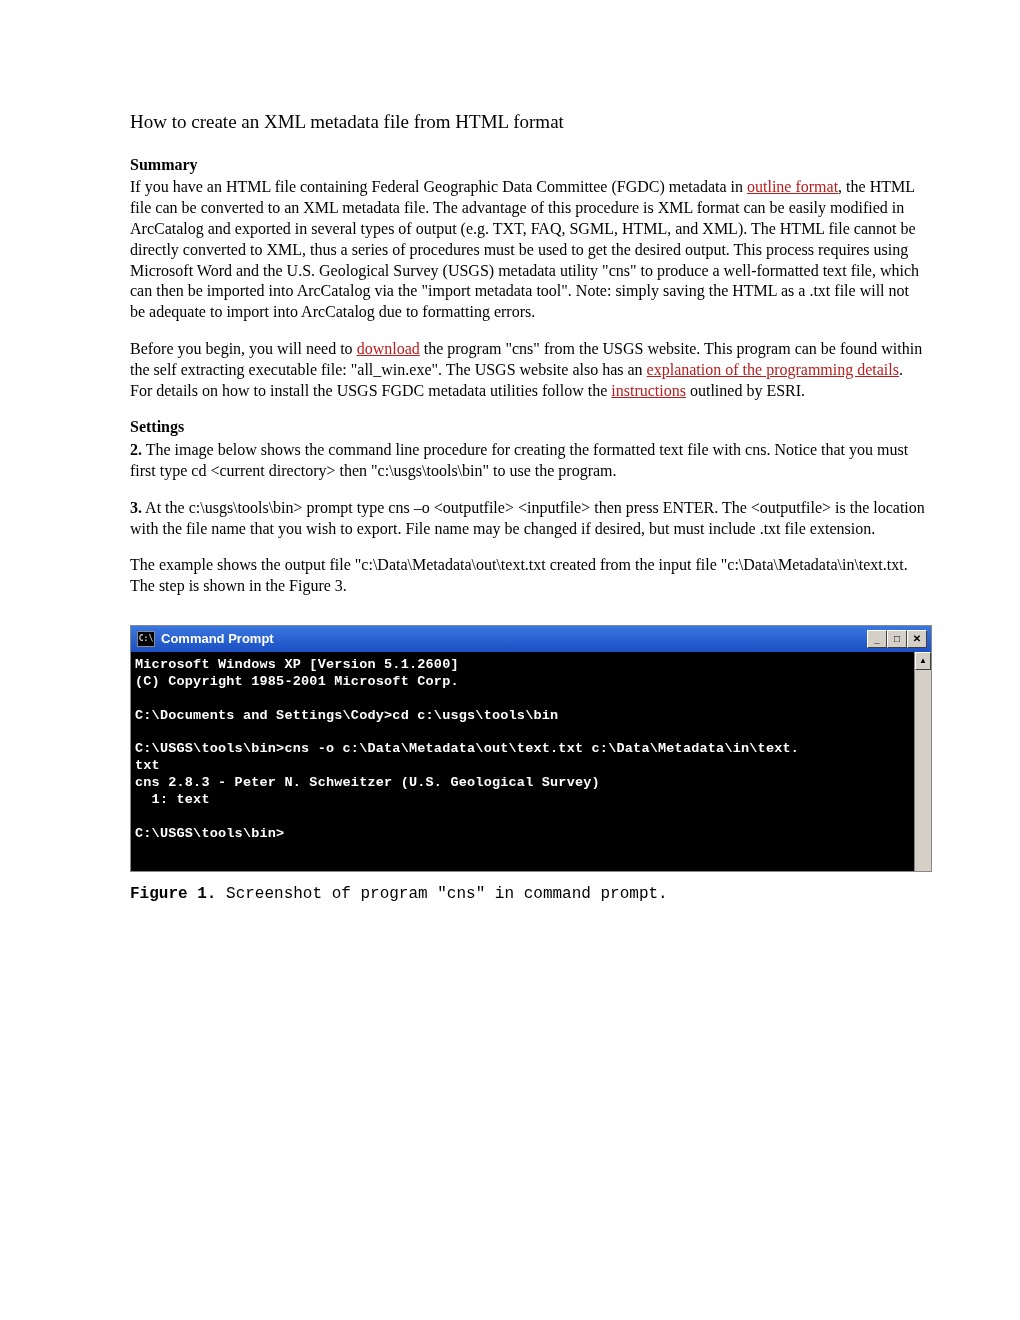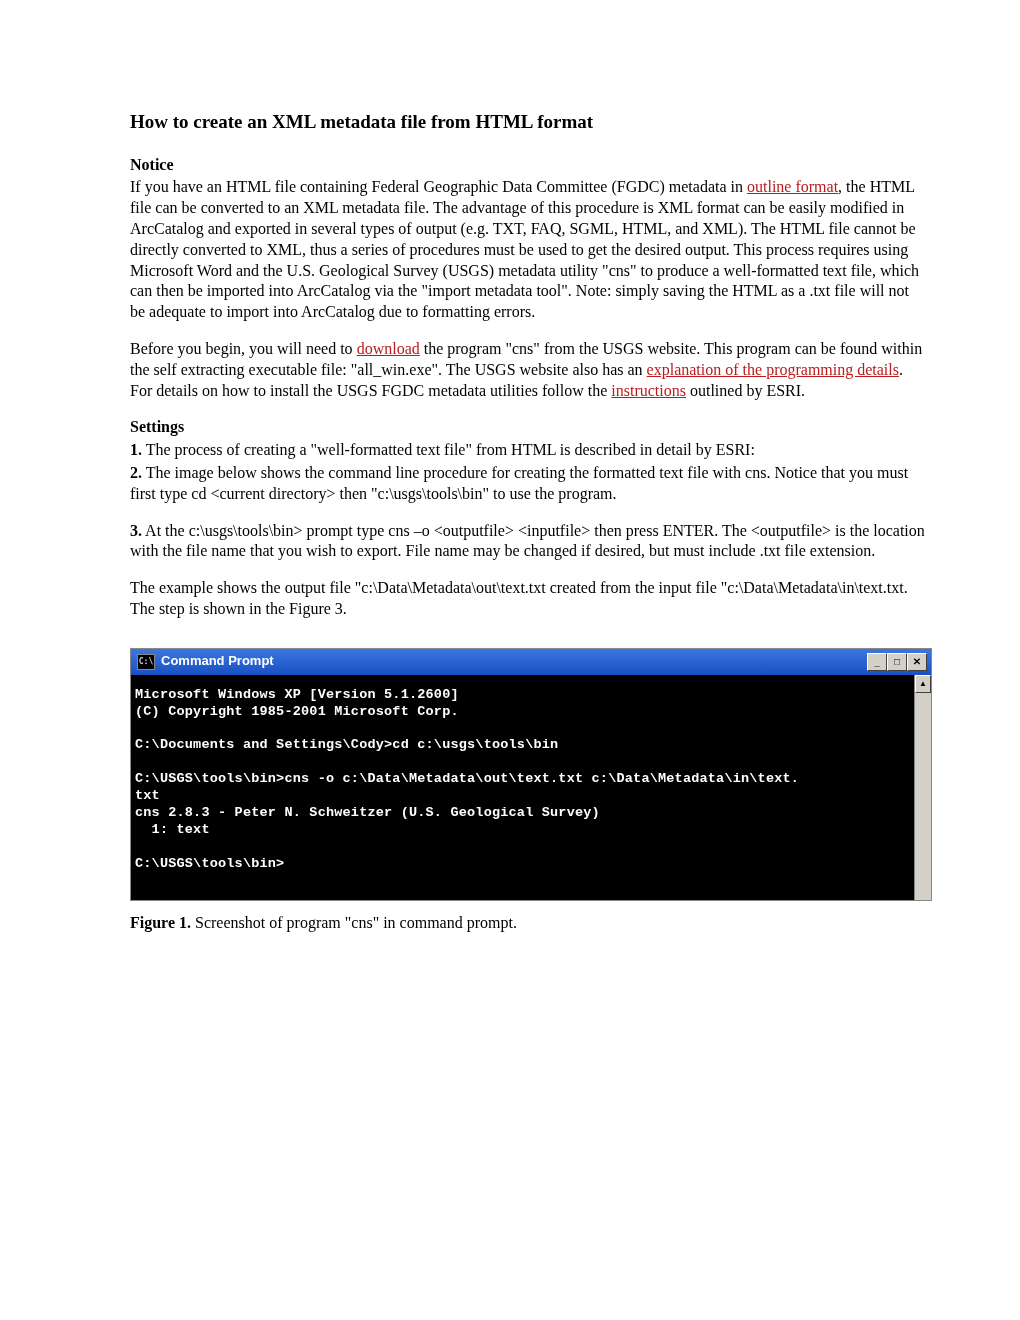--- a/index.html
+++ b/index.html
@@ -11,21 +11,21 @@
       background: white;
       color: black;
     }
     .page {
       width: 1020px;
       padding: 110px 95px 60px 130px;
       box-sizing: border-box;
     }
     h1 {
       font-size: 19px;
-      font-weight: bold;
+      font-weight: normal;
       margin: 0 0 20px 0;
     }
     .section-heading {
       font-weight: bold;
       margin: 0;
     }
     p {
       margin: 0 0 16px 0;
     }
     .para-tight {
@@ -94,21 +94,21 @@
       display: flex;
       background: black;
     }
     .cmd-body {
       flex: 1;
       background: black;
       color: white;
       font-family: "Lucida Console", "Courier New", monospace;
       font-size: 13.5px;
       font-weight: bold;
-      padding: 12px 4px 28px 4px;
+      padding: 5px 4px 28px 4px;
       white-space: pre;
       line-height: 1.25;
       letter-spacing: 0.2px;
       overflow: hidden;
     }
     .cmd-scrollbar {
       width: 16px;
       background: #d4d0c8;
       border-left: 1px solid #888;
       display: flex;
@@ -125,48 +125,46 @@
       justify-content: center;
       font-size: 8px;
       color: black;
     }
     .cmd-scroll-track {
       flex: 1;
       background: #d4d0c8;
     }
     .figure-caption {
       margin-top: 10px;
+      font-family: Liberation Mono, monospace;
     }
     .bold {
       font-weight: bold;
     }
   </style>
 </head>
 <body>
 
 <div class="page">
 
   <h1>How to create an XML metadata file from HTML format</h1>
 
   <p class="para-tight">
-    <span class="section-heading">Notice</span>
+    <span class="section-heading">Summary</span>
   </p>
   <p>
     <span>If you have an HTML file containing Federal Geographic Data Committee (FGDC) metadata in </span><a href="#">outline format</a><span>, the HTML file can be converted to an XML metadata file.  The advantage of this procedure is XML format can be easily modified in ArcCatalog and exported in several types of output (e.g. TXT, FAQ, SGML, HTML, and XML).  The HTML file cannot be directly converted to XML, thus a series of procedures must be used to get the desired output. This process requires using Microsoft Word and the U.S. Geological Survey (USGS) metadata utility "cns" to produce a well-formatted text file, which can then be imported into ArcCatalog via the "import metadata tool". Note: simply saving the HTML as a .txt file will not be adequate to import into ArcCatalog due to formatting errors.</span>
   </p>
 
   <p>
     <span>Before you begin, you will need to </span><a href="#">download</a><span> the program "cns" from the USGS website. This program can be found within the self extracting executable file: "all_win.exe".  The USGS website also has an </span><a href="#">explanation of the programming details</a><span>.  For details on how to install the USGS FGDC metadata utilities follow the </span><a href="#">instructions</a><span> outlined by ESRI.</span>
   </p>
 
   <p class="para-tight">
     <span class="section-heading">Settings</span>
-  </p>
-  <p class="para-tight">
-    <span class="bold">1.</span><span> The process of creating a "well-formatted text file" from HTML is described in detail by ESRI:</span>
   </p>
 
   <p>
     <span class="bold">2.</span><span>  The image below shows the command line procedure for creating the formatted text file with cns. Notice that you must first type cd &lt;current directory&gt; then "c:\usgs\tools\bin" to use the program.</span>
   </p>
 
   <p>
     <span class="bold">3.</span><span>  At the c:\usgs\tools\bin&gt; prompt type cns –o &lt;outputfile&gt; &lt;inputfile&gt; then press ENTER.  The &lt;outputfile&gt; is the location with the file name that you wish to export.  File name may be changed if desired, but must include .txt file extension.</span>
   </p>
 

